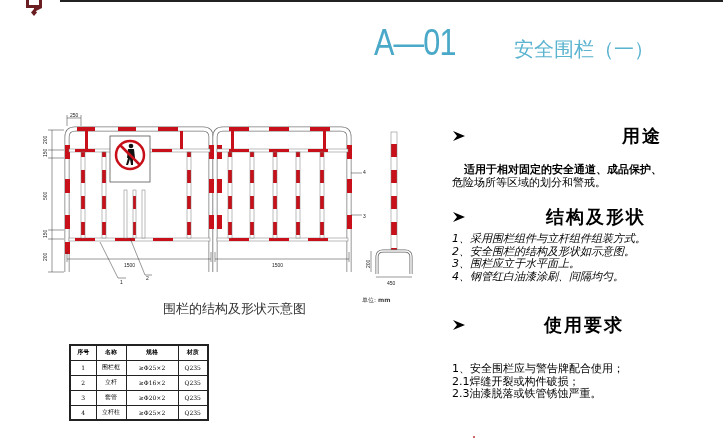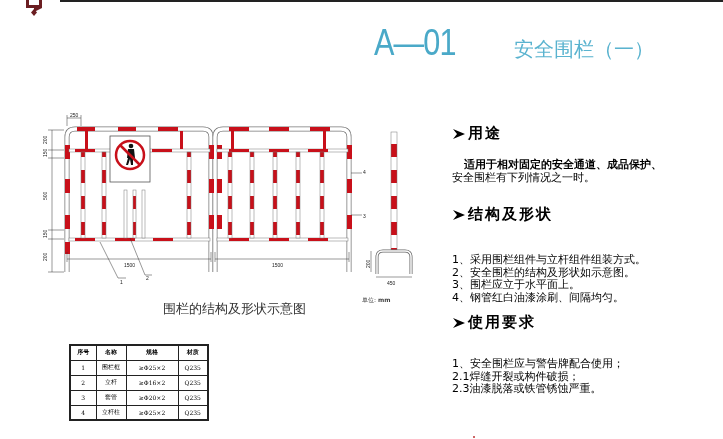--- a/index.html
+++ b/index.html
@@ -11,21 +11,21 @@
   .title-name { position:absolute; left:514px; top:36px; font-family:Liberation Mono, monospace; font-size:20px; color:#5ab3cf; font-weight:300; }
   .drawing { position:absolute; left:40px; top:112px; width:400px; height:175px; }
   .caption { position:absolute; left:163px; top:300px; font-size:13px; color:#333; }
   .unit { position:absolute; left:362px; top:296px; font-size:6px; color:#444; }
   .unit b { font-weight:bold; }
   table.spec { position:absolute; left:69px; top:344px; border-collapse:collapse; font-size:6px; font-family:"DejaVu Serif", serif; }
   table.spec td, table.spec th { border:1px solid #222; height:15px; text-align:center; padding:0 2px; }
   table.spec th { font-weight:bold; }
   table.spec { border:2px solid #222; }
   .section { position:absolute; left:452px; }
-  .sec-head { font-size:15px; font-weight:bold; display:flex; align-items:center; gap:2px; letter-spacing:2px; }
+  .sec-head { font-size:18px; font-weight:bold; display:flex; align-items:center; gap:2px; letter-spacing:2px;justify-content:space-between; }
   .sec-head .arrow { width:14px; height:12px; }
   .para { font-size:11px; line-height:13px; }
   .list-item { font-size:11px; line-height:12.5px; white-space:nowrap; }
   .stray-dot { position:absolute; left:473px; top:436px; width:2px; height:2px; background:#b33; border-radius:1px; }
 </style>
 </head>
 <body>
 
 <div class="top-rule"></div>
 <svg class="logo" viewBox="0 0 28 18">
@@ -209,31 +209,31 @@
   </table>
 
 <div class="section" style="top:124px">
   <div class="sec-head">
     <svg class="arrow" viewBox="0 0 14 12">
         <path d="M1 1 L13 6 L1 11 L5 6 Z" fill="#000"></path>
       </svg>
     <span>用途</span>
   </div>
   <div class="para" style="margin-top:15px; padding-left:12px;font-weight:bold;">适用于相对固定的安全通道、成品保护、</div>
-  <div class="para">安全围栏有下列情况之一时。</div>
+  <div class="para">危险场所等区域的划分和警戒。</div>
 </div>
 
 <div class="section" style="top:205px">
   <div class="sec-head">
     <svg class="arrow" viewBox="0 0 14 12">
         <path d="M1 1 L13 6 L1 11 L5 6 Z" fill="#000"></path>
       </svg>
     <span>结构及形状</span>
   </div>
-  <div style="margin-top:30px;">
+  <div style="margin-top:4px;font-style:italic;">
     <div class="list-item">1、采用围栏组件与立杆组件组装方式。</div>
     <div class="list-item">2、安全围栏的结构及形状如示意图。</div>
     <div class="list-item">3、围栏应立于水平面上。</div>
     <div class="list-item">4、钢管红白油漆涂刷、间隔均匀。</div>
   </div>
 </div>
 
 <div class="section" style="top:313px">
   <div class="sec-head">
     <svg class="arrow" viewBox="0 0 14 12">

